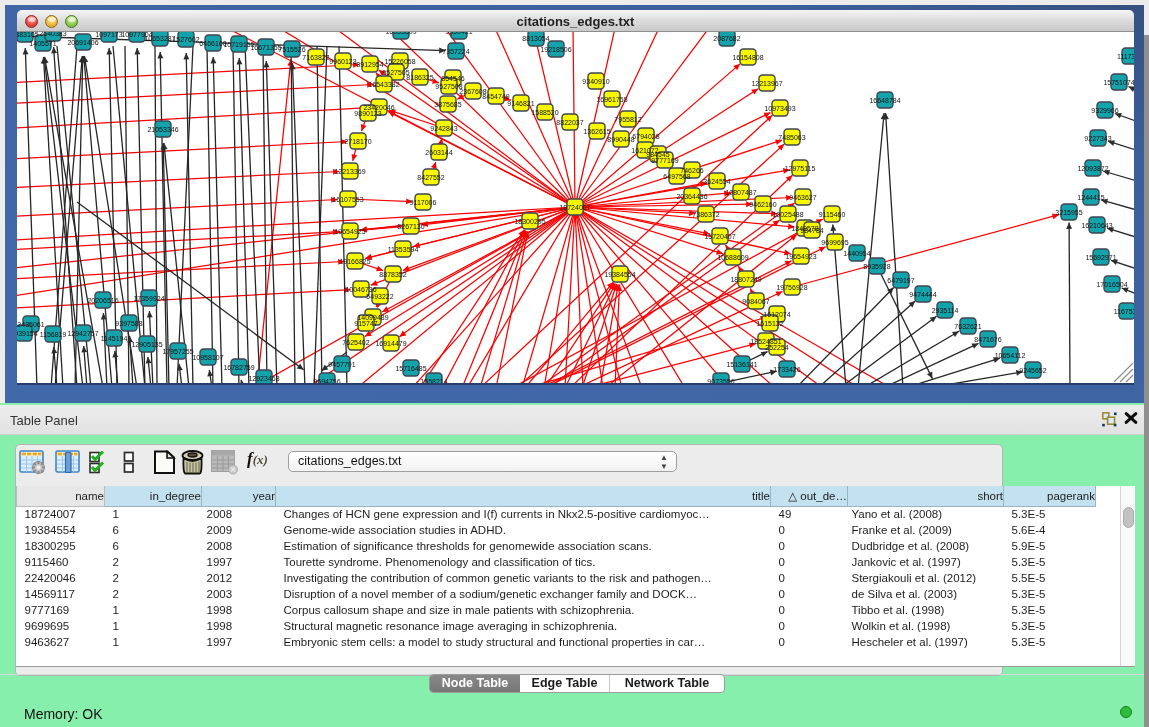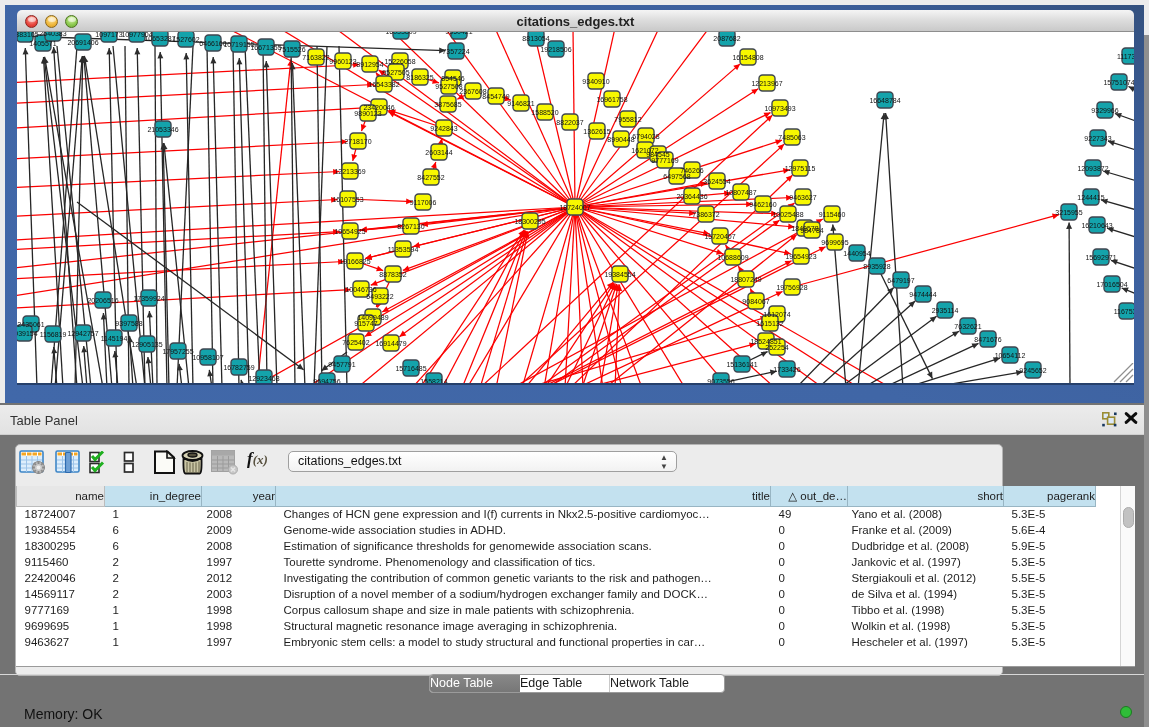--- a/index.html
+++ b/index.html
@@ -15,21 +15,21 @@
 #titlebar .title { position:absolute; width:100%; text-align:center; top:4px;
   font-size:13px; font-weight:bold; color:#222; }
 .tl { position:absolute; top:5px; width:13px; height:13px; border-radius:50%; }
 .tl i { position:absolute; left:2px; top:1px; width:8px; height:5px; border-radius:50%;
   background:rgba(255,255,255,.55); }
 #tl-r { left:8px; background:radial-gradient(circle at 50% 30%,#f9b0aa,#e8453c 60%,#c92f27); border:1px solid #8e2420; }
 #tl-y { left:28px; background:radial-gradient(circle at 50% 30%,#fce4a2,#efb73a 60%,#d79c22); border:1px solid #8a671c; }
 #tl-g { left:48px; background:radial-gradient(circle at 50% 30%,#d8f2a9,#8bc94e 60%,#6faa35); border:1px solid #4c7320; }
 #canvas { position:absolute; left:17px; top:32px; width:1117px; height:351px; background:#fff; overflow:hidden; }
 #grip { position:absolute; left:1117px; top:368px; width:22px; height:22px; }
-#tablepanel { position:absolute; left:0; top:403px; width:1144px; height:324px; background:#737373; }
+#tablepanel { position:absolute; left:0; top:403px; width:1144px; height:324px; background:#86efac; }
 #tp-head { position:absolute; left:0; top:2px; width:100%; height:30px;
   background:linear-gradient(#ececec,#e2e2e2); border-bottom:1px solid #cfcfcf; }
 #tp-head .t { position:absolute; left:10px; top:8px; font-size:13px; color:#333; }
 #tp-close { position:absolute; left:1124px; top:6px; }
 #tp-float { position:absolute; left:1102px; top:7px; }
 #container { position:absolute; left:15px; top:41px; width:988px; height:232px;
   background:#ececec; border:1px solid #b4b4b4; border-radius:5px; }
 #toolbar { position:absolute; left:0; top:0; width:100%; height:41px; }
 .tbi { position:absolute; top:7px; }
 #dropdown { position:absolute; left:272px; top:6px; width:389px; height:21px; background:linear-gradient(#ffffff,#f2f2f2);
@@ -45,21 +45,21 @@
 thead td.c0 { background:#e7e7e7; border-color:#bcbcbc; }
 tbody td { height:16px; padding:0 0 0 8px; white-space:nowrap; overflow:hidden; }
 tbody td.c0 { padding-left:8px; }
 tbody td.c2 { padding-left:5px; }
 tbody td.c5 { padding-left:4px; }
 #tbl-bottom { position:absolute; left:0; top:221px; width:1119px; height:1px; background:#9a9a9a; }
 #vscroll { position:absolute; left:1104px; top:0px; width:15px; height:180px; background:#fafafa; border-left:1px solid #d5d5d5; }
 #vthumb { position:absolute; left:2px; top:21px; width:11px; height:21px; background:#c2c2c2; border:1px solid #ababab; border-radius:6px; }
 #tabs { position:absolute; left:429px; top:271px; width:296px; height:19px; border:1px solid #9b9b9b;
   border-radius:4px; background:#fff; display:flex; overflow:hidden; font-size:12.5px; }
-#tabs .seg { line-height:17px; text-align:left; color:#1a1a1a; }
+#tabs .seg { line-height:17px; text-align:center; color:#1a1a1a;font-weight:bold; }
 #tabs .sel { background:linear-gradient(#888,#777); color:#fff; }
 #tabline { position:absolute; left:0; top:271px; width:1144px; height:1px; background:#d8d8d8; }
 #memory { position:absolute; left:0; top:303px; width:1117px; height:16px; text-align:left; font-size:14px; color:#111;padding-left:24px; }
 #memdot { position:absolute; left:1120px; top:303px; width:12px; height:12px; border-radius:50%;
   background:#2fbd38; border:1px solid #1c7a22; }
 svg text { font-family:"Liberation Sans",sans-serif; }
 </style></head>
 <body>
 <div id="deskstrip-top"></div>
 <div id="desktop"></div>
@@ -851,23 +851,23 @@
               <td class="c2">2012</td>
               <td class="c3">Investigating the contribution of common genetic variants to the risk and pathogen…</td>
               <td class="c4">0</td>
               <td class="c5">Stergiakouli et al. (2012)</td>
               <td class="c6">5.5E-5</td>
             </tr>
 <tr>
               <td class="c0">14569117</td>
               <td class="c1">2</td>
               <td class="c2">2003</td>
-              <td class="c3">Disruption of a novel member of a sodium/hydrogen exchanger family and DOCK…</td>
+              <td class="c3">Disruption of a novel member of a sodium/genetic exchanger family and DOCK…</td>
               <td class="c4">0</td>
-              <td class="c5">de Silva et al. (1994)</td>
+              <td class="c5">de Silva et al. (2003)</td>
               <td class="c6">5.3E-5</td>
             </tr>
 <tr>
               <td class="c0">9777169</td>
               <td class="c1">1</td>
               <td class="c2">1998</td>
               <td class="c3">Corpus callosum shape and size in male patients with schizophrenia.</td>
               <td class="c4">0</td>
               <td class="c5">Tibbo et al. (1998)</td>
               <td class="c6">5.3E-5</td>

